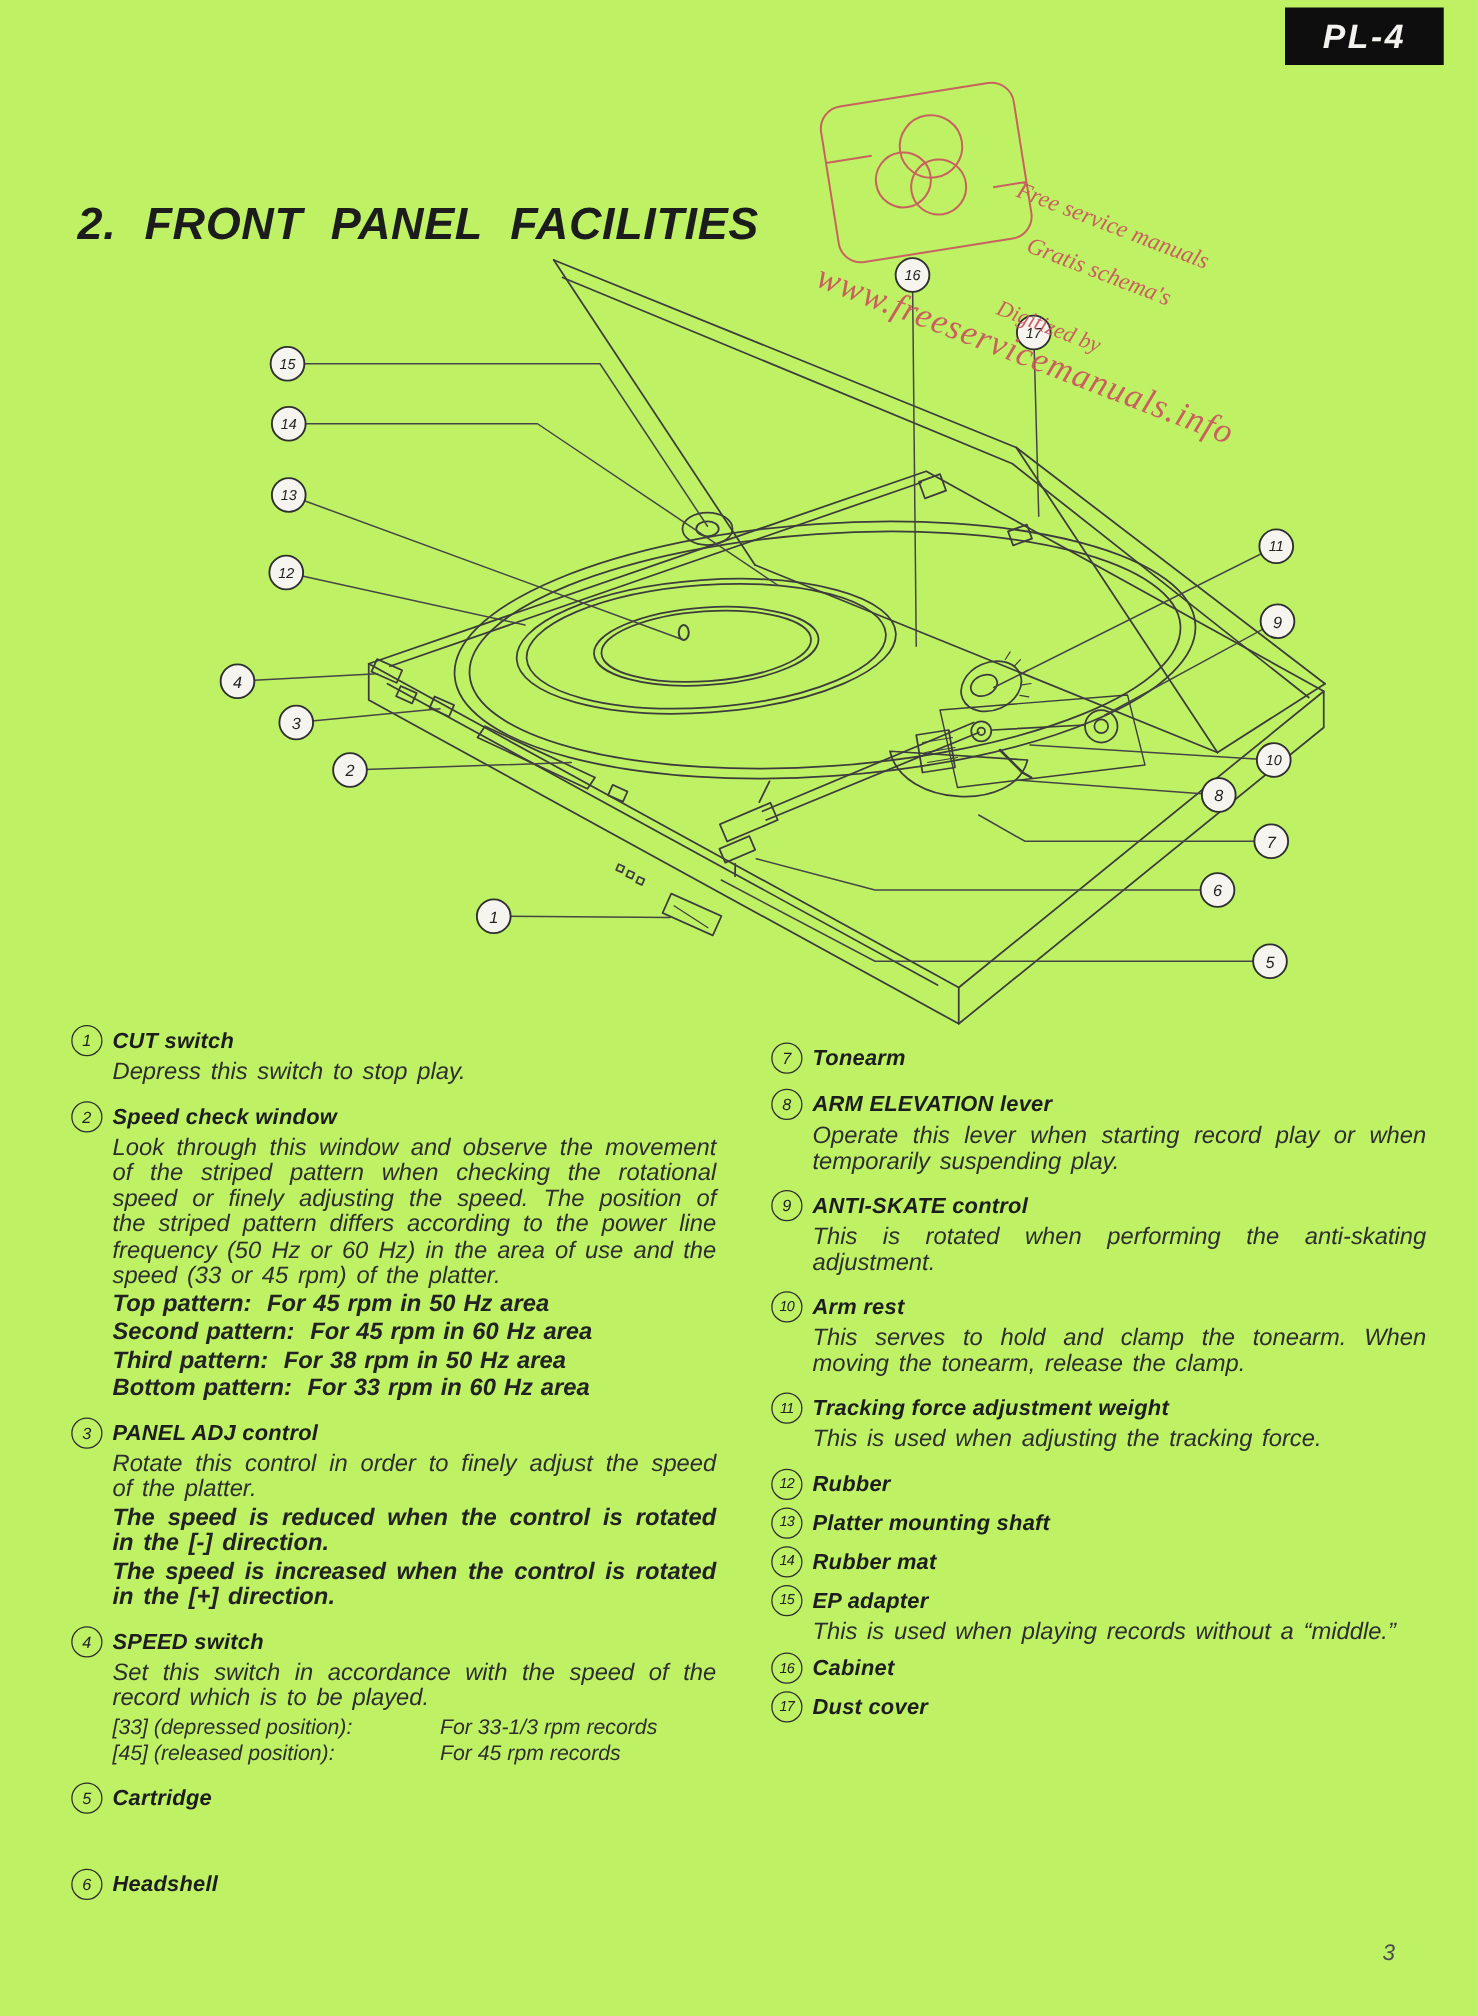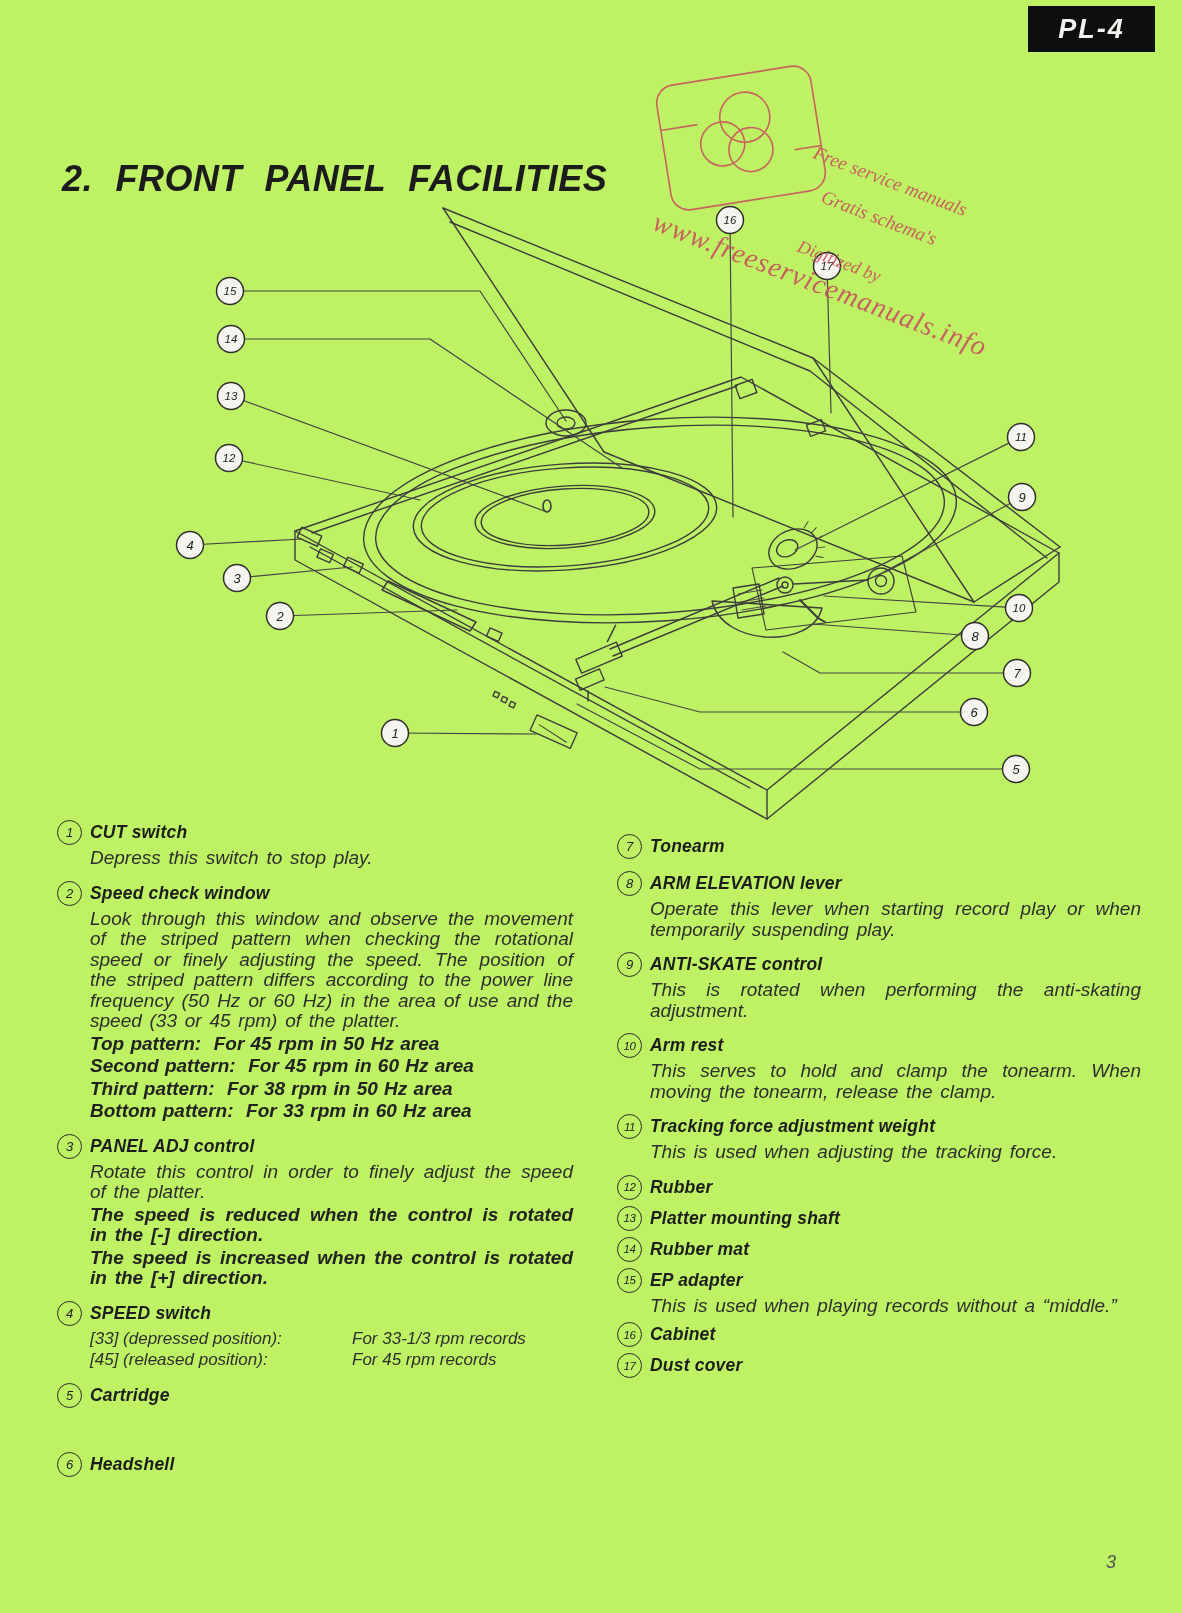--- a/index.html
+++ b/index.html
@@ -243,20 +243,21 @@
       <p class="body">Rotate this control in order to finely adjust the speed of the platter.</p>
       <p class="body bold">The speed is reduced when the control is rotated in the [-] direction.</p>
       <p class="body bold">The speed is increased when the control is rotated in the [+] direction.</p>
     </div>
 
     <div class="item">
       <div class="ihead">
         <span class="cnum">4</span>
         <span class="ititle">SPEED switch</span>
       </div>
+      <p class="body">Set this switch in accordance with the speed of the record which is to be played.</p>
       <div class="row">
         <span class="rl">[33] (depressed position):</span>
         <span class="rv">For 33-1/3 rpm records</span>
       </div>
       <div class="row">
         <span class="rl">[45] (released position):</span>
         <span class="rv">For 45 rpm records</span>
       </div>
     </div>
 

